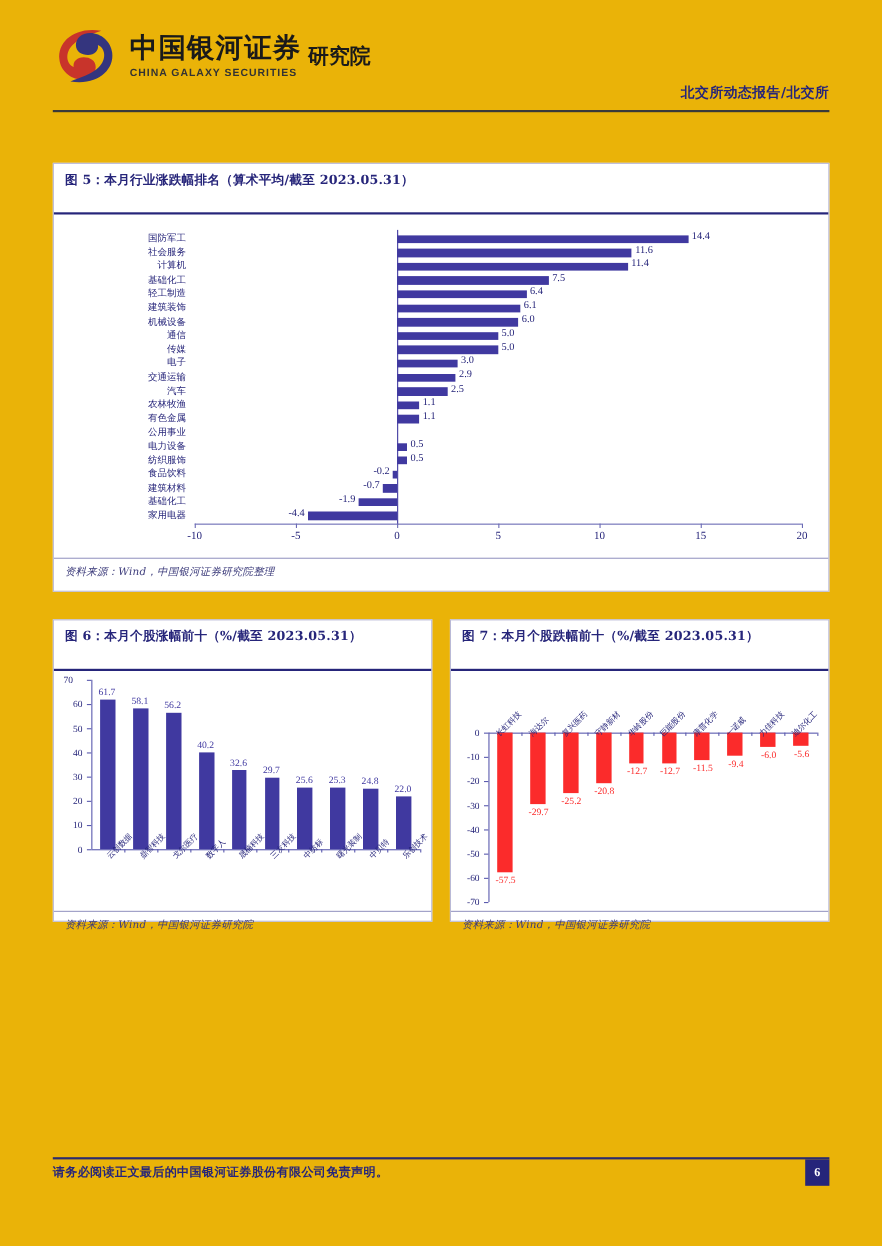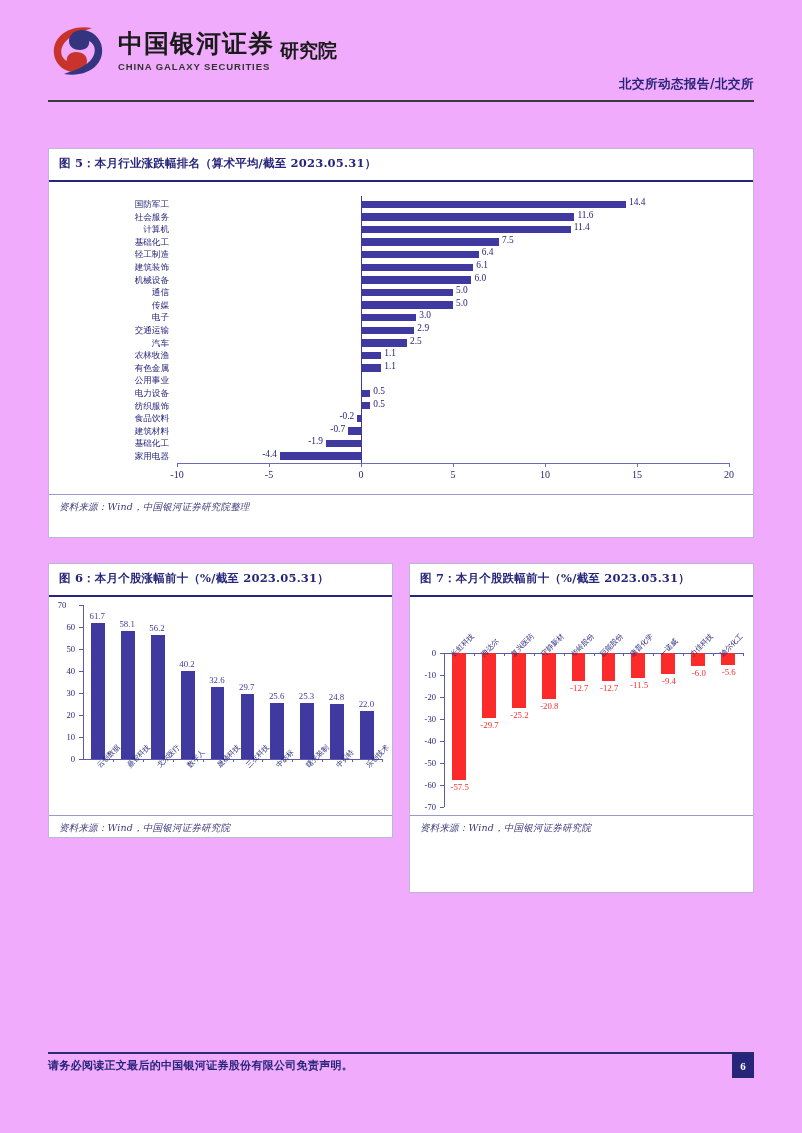--- a/index.html
+++ b/index.html
@@ -1,21 +1,21 @@
 <!DOCTYPE html>
 <html><head>
 <meta charset="utf-8">
 <style>
   * { box-sizing: border-box; margin: 0; padding: 0; }
   html, body {
     width: 802px; height: 1133px;
     background: #ffffff;
     font-family: "Liberation Serif", "DejaVu Serif", serif;
   }
-  .page { position: relative; width: 802px; height: 1133px; background:#f0abfc; overflow:hidden; }
+  .page { position: relative; width: 802px; height: 1133px; background:#eab308; overflow:hidden; }
 
   
   .header { position:absolute; left:0; top:0; width:802px; height:110px; }
   .logo-wrap { position:absolute; left:48px; top:22px; display:flex; align-items:center; gap:10px; }
   .logo-mark { width:60px; height:58px; position:relative; }
   .logo-text-cn {
     font-family:"DejaVu Sans","Liberation Sans",sans-serif;
     font-weight:bold; font-size:25px; color:#1a1a1a; letter-spacing:1px; line-height:1.1;
   }
   .logo-text-en {
@@ -31,21 +31,21 @@
     font-family:"DejaVu Serif","Liberation Serif",serif;
     font-weight:bold; font-size:12.5px; color:#26257a; letter-spacing:0.5px;
   }
   .header-rule { position:absolute; left:48px; top:100px; width:706px; height:2px; background:#3a3a3a; }
 
   
   .figbox { position:absolute; border:1px solid #b9b9d6; background:#fff; }
   .fig-title {
     font-family:"DejaVu Serif","Liberation Serif",serif;
     font-weight:bold; color:#26257a; font-size:11.5px;
-    padding:7px 0 9px 10px; letter-spacing:0.2px;
+    padding:7px 0 22px 10px; letter-spacing:0.2px;
   }
   .fig-title-rule { height:2px; background:#26257a; margin:0 0 0 0; }
   .fig-src-rule { height:1px; background:#9a9ac4; }
   .fig-src {
     font-family:"DejaVu Serif","Liberation Serif",serif;
     font-style:italic; font-size:9.5px; color:#3b3a7a; padding:6px 0 0 10px; letter-spacing:0.2px;
   }
 
   
   #fig5 { left:48px; top:148px; width:706px; height:390px; }
@@ -67,21 +67,21 @@
   .f5-axisline { position:absolute; top:0; bottom:0; width:1px; background:#4039a0; }
   .f5-xaxis { position:absolute; left:128px; right:24px; bottom:30px; height:1px; background:#6b6bb5; }
   .f5-tick { position:absolute; top:0; width:1px; height:4px; background:#6b6bb5; }
   .f5-ticklabel {
     position:absolute; top:6px; transform:translateX(-50%);
     font-family:"Liberation Serif","DejaVu Serif",serif; font-size:10px; color:#26257a;
   }
 
   
   #fig6 { left:48px; top:563px; width:345px; height:275px; }
-  #fig7 { left:409px; top:563px; width:345px; height:330px; }
+  #fig7 { left:409px; top:563px; width:345px; height:275px; }
   .vplot { position:relative; width:100%; height:218px; }
   .v-yaxis { position:absolute; width:1px; background:#5b5bae; }
   .v-ylabel {
     position:absolute; transform:translateY(-50%); text-align:right; width:26px;
     font-family:"Liberation Serif","DejaVu Serif",serif; font-size:8.6px; color:#26257a;
   }
   .v-ytick { position:absolute; width:4px; height:1px; background:#5b5bae; }
   .v-bar { position:absolute; }
   .v-vallab {
     position:absolute; transform:translateX(-50%); white-space:nowrap;

